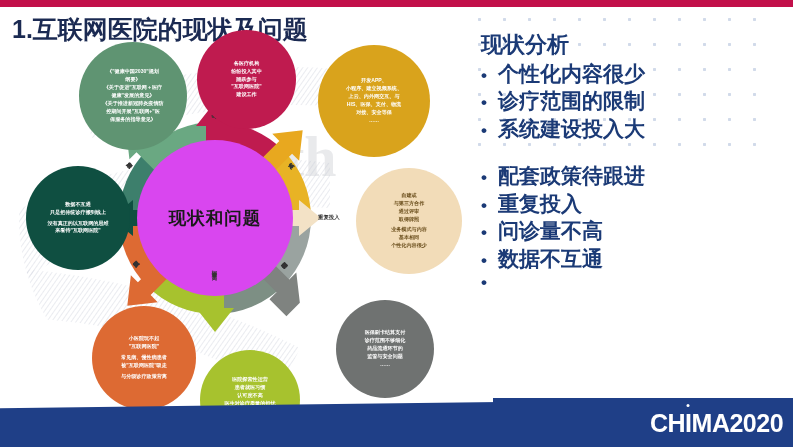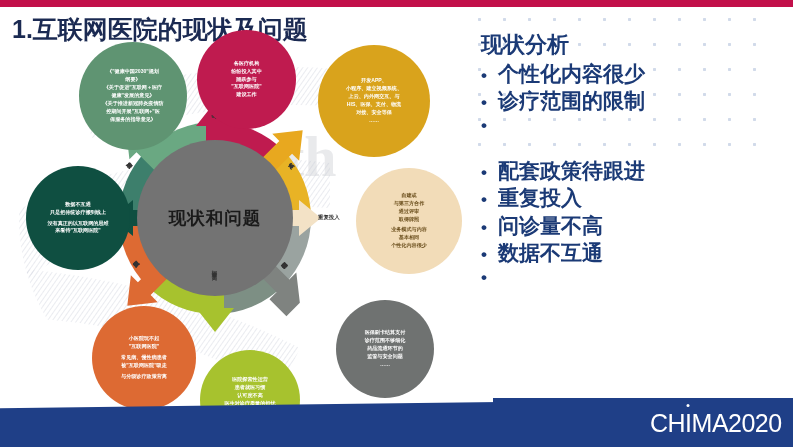--- a/index.html
+++ b/index.html
@@ -20,21 +20,21 @@
     background-size:25px 25px;opacity:.85;}
   .rp-inner{position:absolute;left:14px;top:24px;width:286px;}
   .rp-head{font-size:22px;font-weight:bold;color:#1b3a76;line-height:1.25;margin:0 0 1px 0;}
   .rp-list{list-style:none;margin:0 0 0 0;padding:0;}
   .rp-list li{font-size:21px;font-weight:bold;color:#1b3a76;line-height:1.31;display:flex;align-items:baseline;}
   .rp-bullet{display:inline-block;width:17px;flex:0 0 17px;font-size:17px;}
   .rp-gap{height:20px;}
 
   
   .bluewedge{position:absolute;left:493px;top:398px;width:300px;height:49px;background:#1f3f87;}
-  .logo{position:absolute;left:650px;top:409px;font-size:25px;font-weight:normal;color:#ffffff;letter-spacing:-.5px;font-family:"Liberation Sans",sans-serif;}
+  .logo{position:absolute;left:650px;top:409px;font-size:25px;font-weight:bold;color:#ffffff;letter-spacing:-.5px;font-family:"Liberation Sans",sans-serif;}
   .logo .dot{display:inline-block;position:relative;}
   .logo .dot:before{content:"";position:absolute;left:50%;top:-5px;transform:translateX(-50%);width:3px;height:3px;border-radius:50%;background:#fff;}
 
   
   .bluewedge2{position:absolute;left:0;top:402px;width:500px;height:45px;background:#1f3f87;
      clip-path:polygon(0 14%,100% 0,100% 100%,0 100%);}
 
   
   .diagram{position:absolute;left:0;top:18px;width:497px;height:400px;}
   .diagram svg{position:absolute;left:0;top:0;}
@@ -117,21 +117,21 @@
 
       <g fill="#0f4f41" transform="rotate(270 215 200)">
         <path d="M207 160 L207 118 L197 118 L215 96 L233 118 L223 118 L223 160 Z"></path>
       </g>
 
       <g fill="#6aa882" transform="rotate(315 215 200)">
         <path d="M206 160 L206 98 L196 98 L215 74 L234 98 L224 98 L224 160 Z"></path>
       </g>
     </svg>
 
-    <div class="hub" style="left:137px;top:122px;width:156px;height:156px;background:#737373;">
+    <div class="hub" style="left:137px;top:122px;width:156px;height:156px;background:#d946ef;">
       <span class="hubtxt">现状和问题</span>
     </div>
 
     <div class="spoke vert" style="left:212px;top:88px;">踊跃参与</div>
     <div class="spoke" style="left:283px;top:142px;transform:rotate(-45deg);writing-mode:vertical-rl;">成本高</div>
     <div class="spoke" style="left:318px;top:196px;">重复投入</div>
     <div class="spoke" style="left:287px;top:243px;transform:rotate(45deg);writing-mode:vertical-rl;">配套政策待跟进</div>
     <div class="spoke vert" style="left:212px;top:248px;">问诊量不高</div>
     <div class="spoke" style="left:128px;top:240px;transform:rotate(-45deg);writing-mode:vertical-rl;">虹吸效应加剧</div>
     <div class="spoke" style="left:70px;top:196px;">数据缺乏互通</div>
@@ -238,20 +238,21 @@
         <li>
             <span class="rp-bullet">•</span>
             <span>个性化内容很少</span>
           </li>
         <li>
             <span class="rp-bullet">•</span>
             <span>诊疗范围的限制</span>
           </li>
         <li>
             <span class="rp-bullet">•</span>
+            <span>系统建设投入大</span>
           </li>
       </ul>
 
       <div class="rp-gap"></div>
 
       <ul class="rp-list">
         <li>
             <span class="rp-bullet">•</span>
             <span>配套政策待跟进</span>
           </li>

